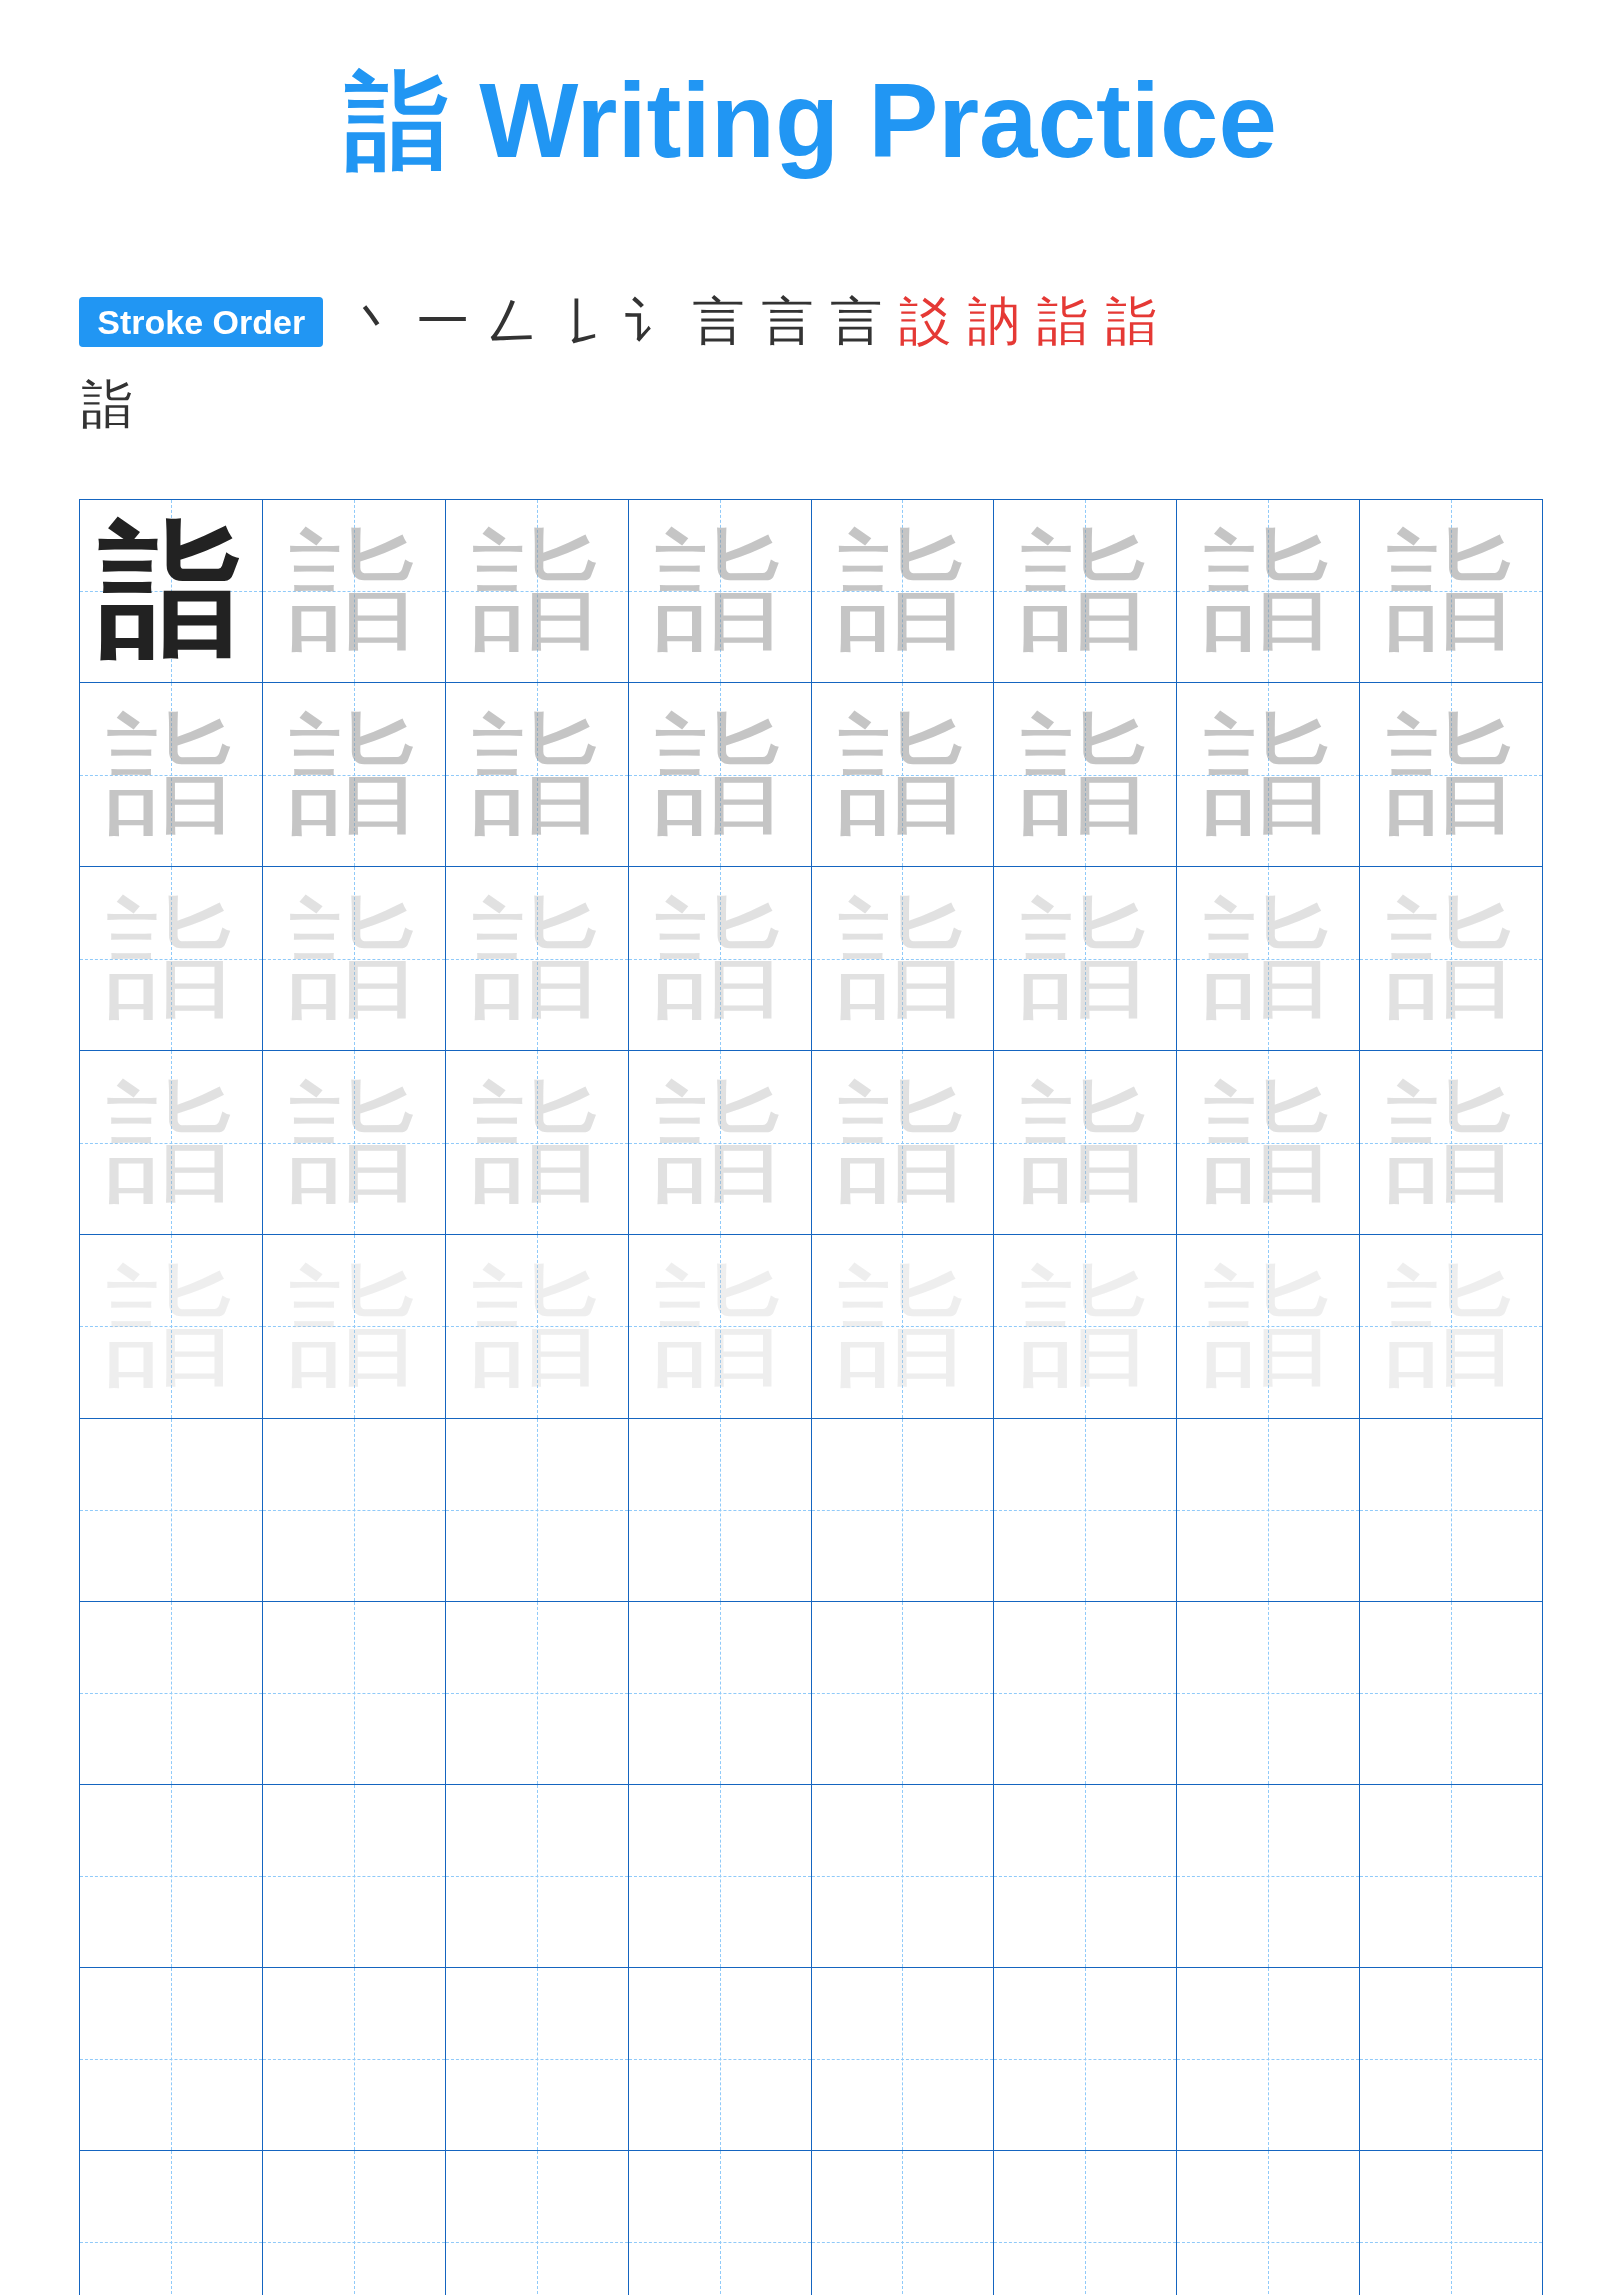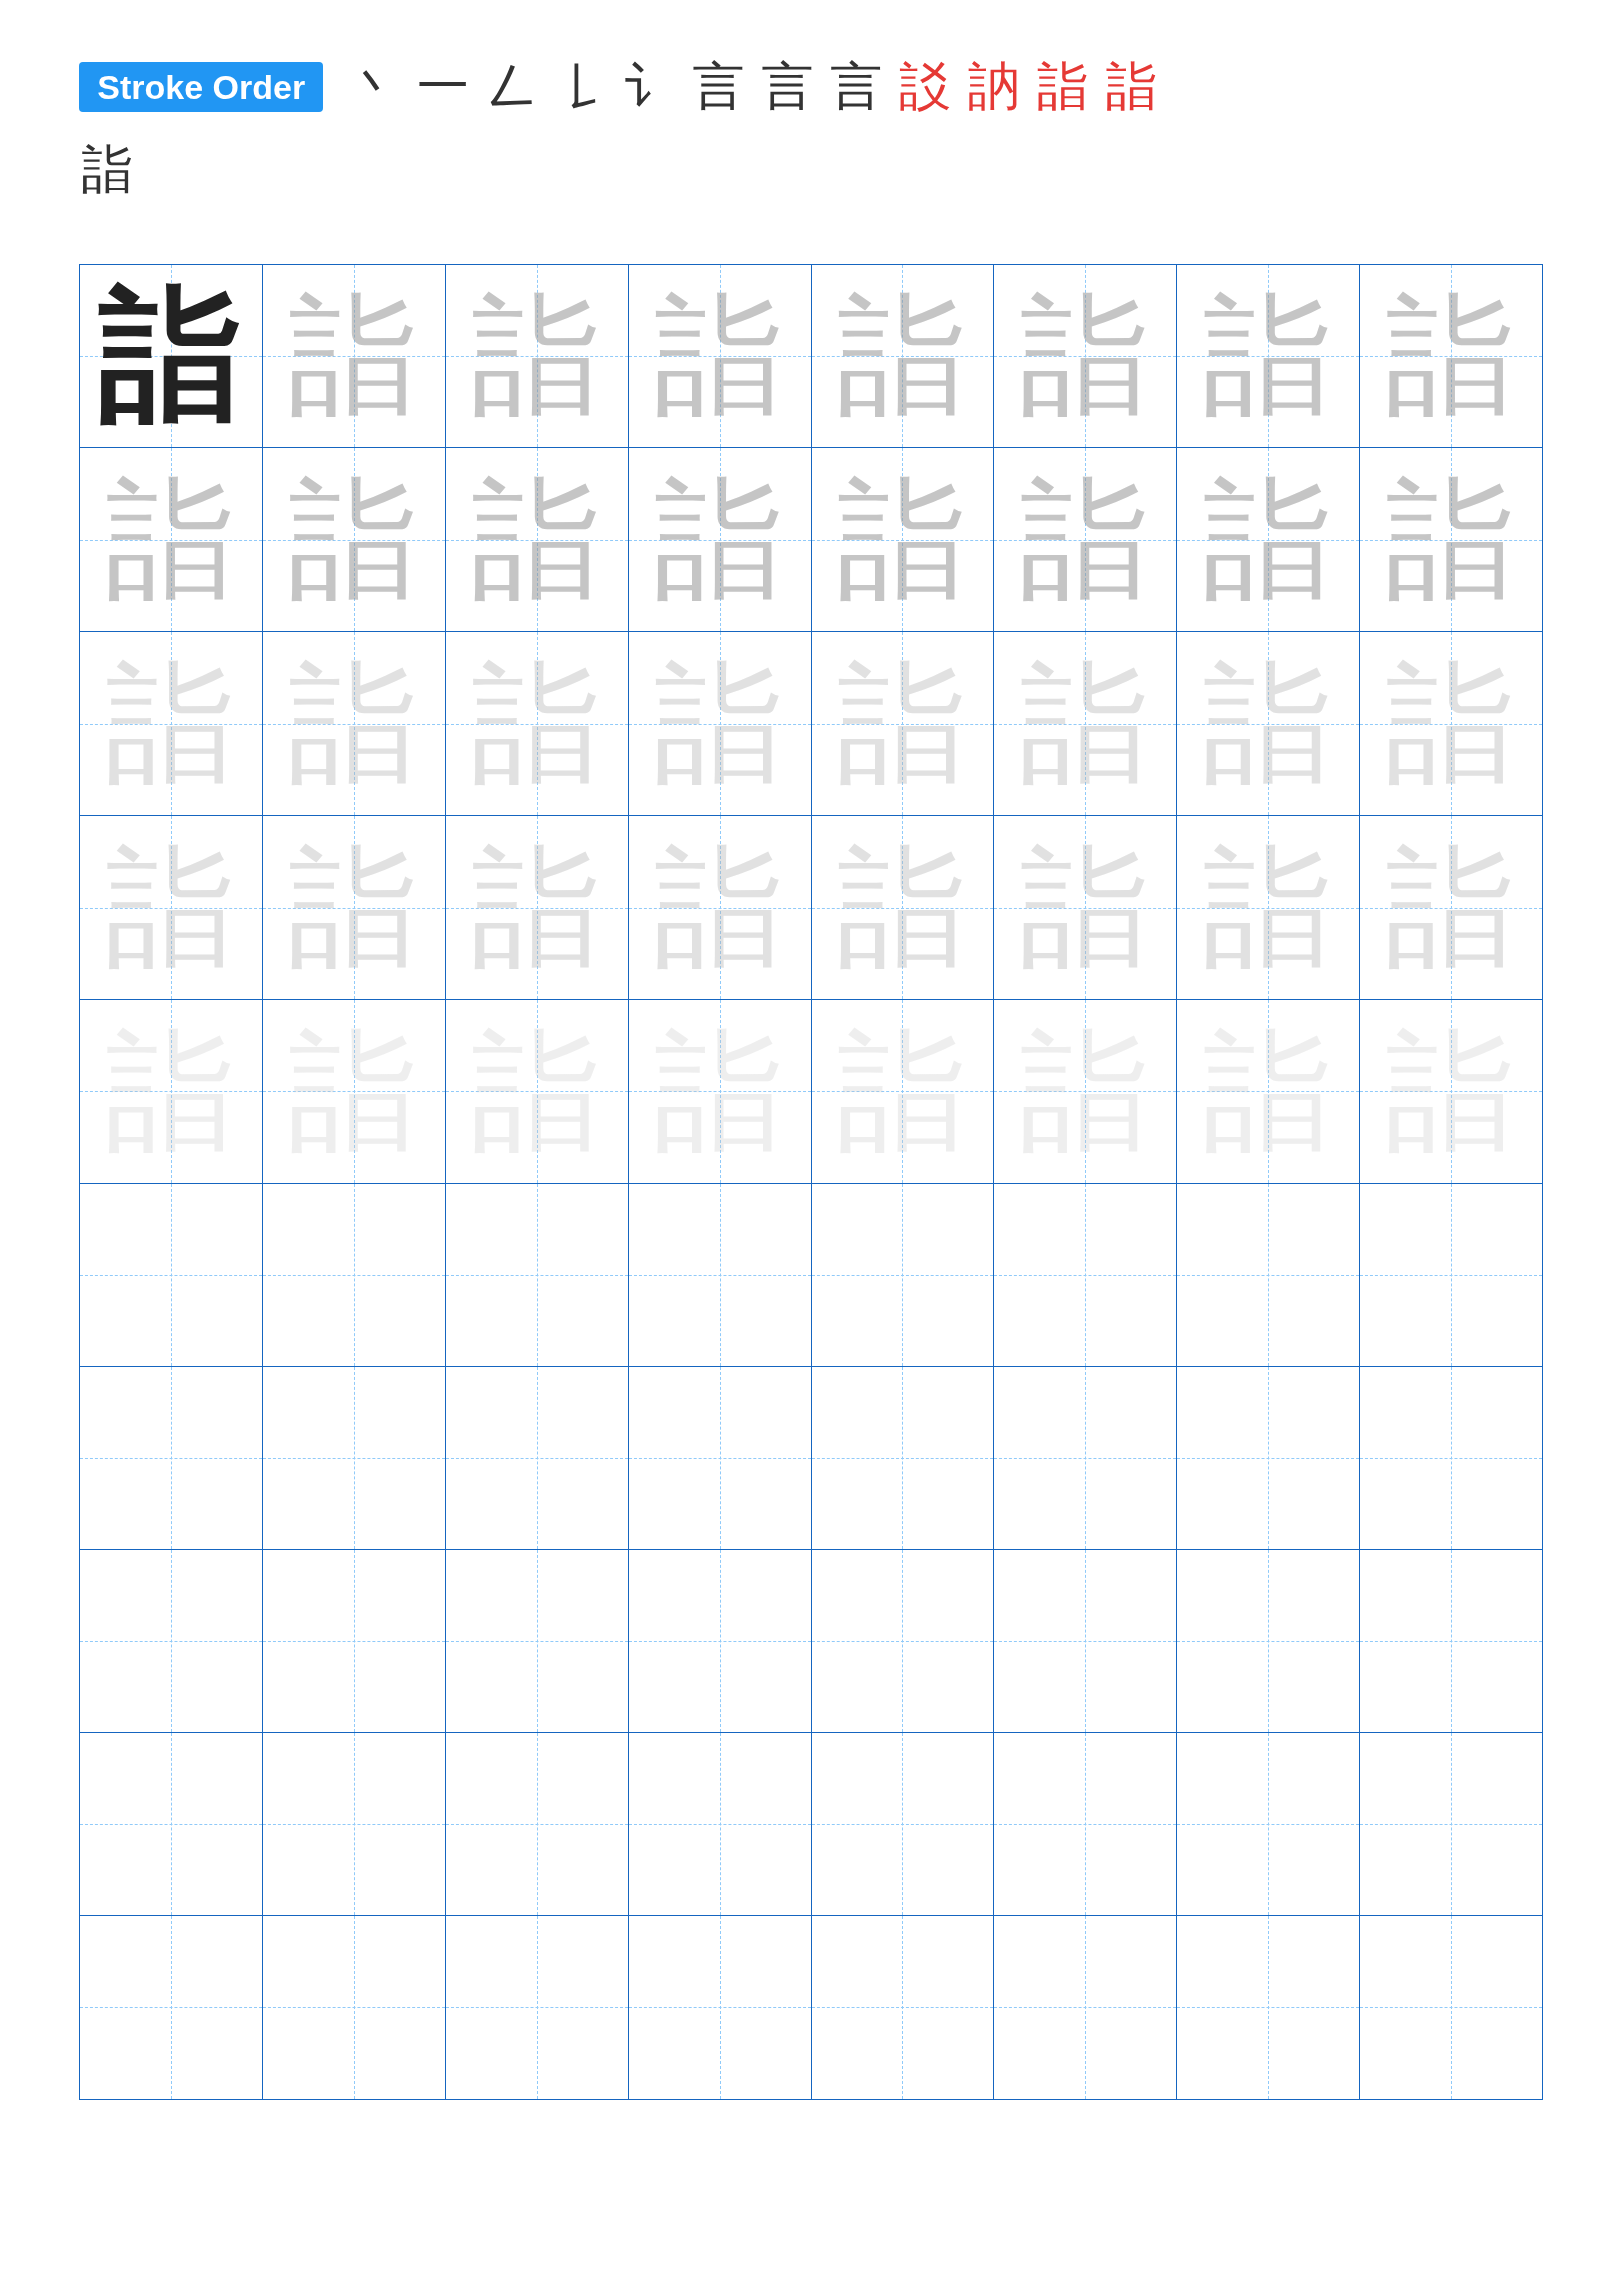--- a/index.html
+++ b/index.html
@@ -25,20 +25,21 @@
       font-size: 105px;
       color: #2196F3;
       font-weight: bold;
       margin-bottom: 52px;
       font-family: sans-serif;
     }
 
     .stroke-order-section {
       width: 100%;
       margin-bottom: 39px;
+      margin-top: 42px;
     }
 
     .stroke-order-row {
       display: flex;
       align-items: center;
       flex-wrap: wrap;
       gap: 6.5px;
       margin-bottom: 6.5px;
     }
 
@@ -179,20 +180,21 @@
       height: 100%;
       width: 0;
       border-left: 1.3px dashed #90CAF9;
     }
   </style>
 </head>
 <body>
 
 <div class="page">
 
+  <div class="title">詣 Writing Practice</div>
 
   <div class="stroke-order-section">
     <div class="stroke-order-row">
       <span class="stroke-order-badge">Stroke Order</span>
       <span class="stroke-char">丶</span>
       <span class="stroke-char">一</span>
       <span class="stroke-char">𠃋</span>
       <span class="stroke-char">𠄌</span>
       <span class="stroke-char">讠</span>
       <span class="stroke-char">言</span>

